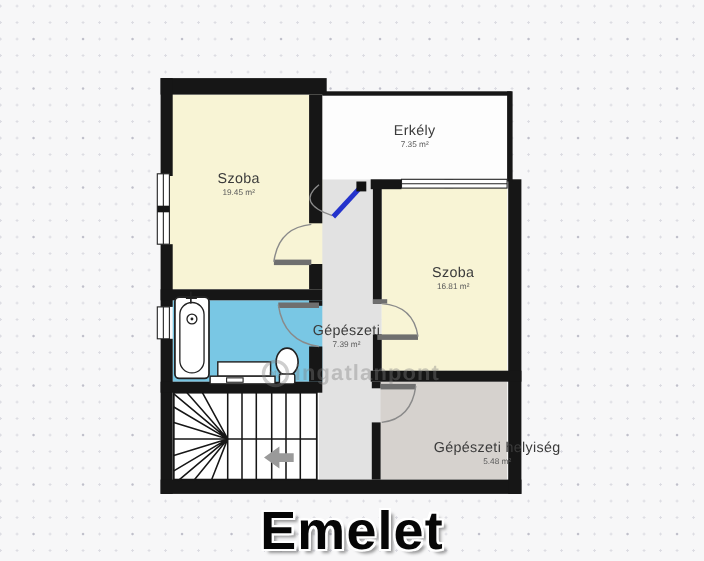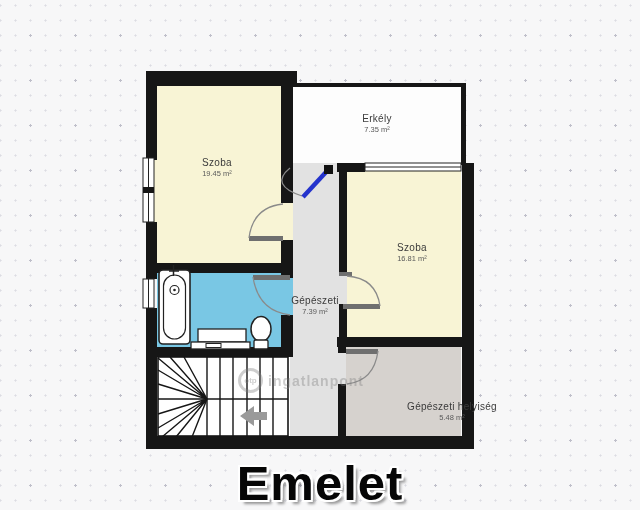--- a/index.html
+++ b/index.html
@@ -15,33 +15,33 @@
     background-size:45px 45px, 15px 15px;
     background-position:8px 13px, 8px 13px;
   }
   .plan-svg{position:absolute;left:0;top:0;}
   .room-label{
     position:absolute;
     transform:translate(-50%,-50%);
     display:flex;flex-direction:column;align-items:center;gap:1px;
     text-align:center;white-space:nowrap;pointer-events:none;
   }
-  .rn{font-size:10px;color:#3b3b3b;letter-spacing:.3px;}
+  .rn{font-size:13px;color:#3b3b3b;letter-spacing:.3px;}
   .ra{font-size:7.5px;color:#5a5a5a;}
   .watermark{
     position:absolute;left:238px;top:327px;
     display:flex;align-items:center;gap:5px;
-    color:#808080;opacity:.38;white-space:nowrap;margin-top:41px;
+    color:#808080;opacity:.38;white-space:nowrap;
   }
   .wm-circle{
     width:19px;height:19px;border:3px solid currentColor;border-radius:50%;
     display:flex;align-items:center;justify-content:center;
     font-size:8px;font-weight:bold;
   }
-  .wm-text{font-size:14px;font-weight:bold;letter-spacing:1px;}
+  .wm-text{font-size:20px;font-weight:bold;letter-spacing:1px;}
   .floor-title{
     position:absolute;left:0;right:0;top:455px;
     text-align:center;
     font-size:49px;font-weight:bold;letter-spacing:1px;
     color:#060606;
     text-shadow:
       -2px -2px 0 #fff, 2px -2px 0 #fff, -2px 2px 0 #fff, 2px 2px 0 #fff,
       -2px 0 0 #fff, 2px 0 0 #fff, 0 -2px 0 #fff, 0 2px 0 #fff,
       4px 4px 3px rgba(0,0,0,.4);
   }

